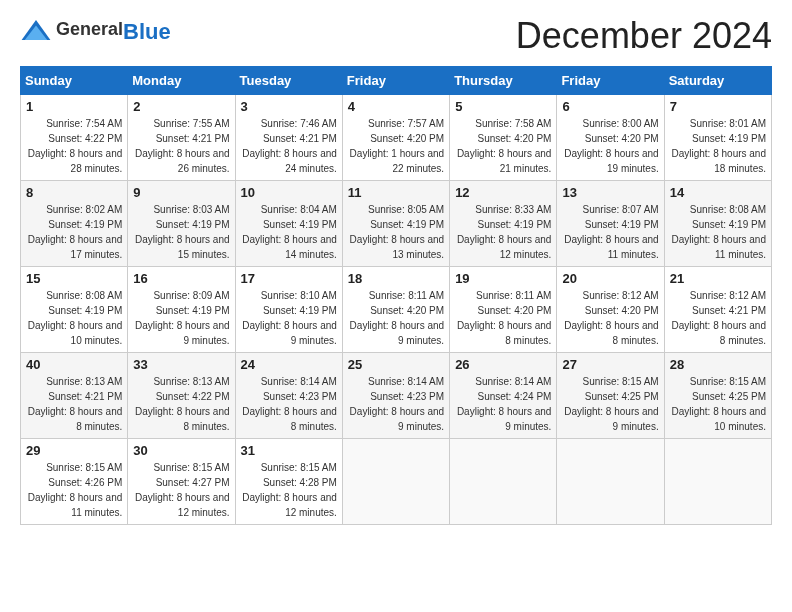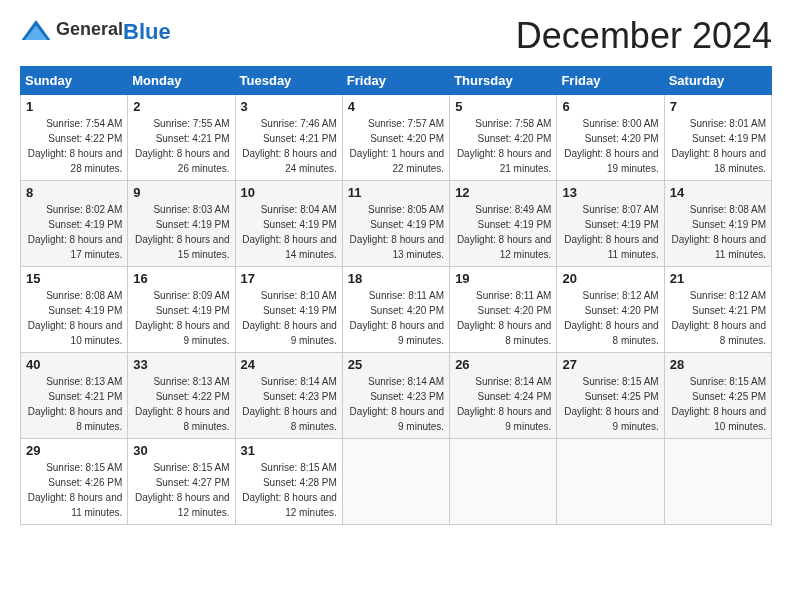--- a/index.html
+++ b/index.html
@@ -217,21 +217,21 @@
         <span class="day-num">11</span>
         <div class="day-info">
           <span>Sunrise: 8:05 AM</span><br>
           <span>Sunset: 4:19 PM</span><br>
           <span>Daylight: 8 hours and 13 minutes.</span>
         </div>
       </td>
         <td>
         <span class="day-num">12</span>
         <div class="day-info">
-          <span>Sunrise: 8:49 AM</span><br>
+          <span>Sunrise: 8:33 AM</span><br>
           <span>Sunset: 4:19 PM</span><br>
           <span>Daylight: 8 hours and 12 minutes.</span>
         </div>
       </td>
         <td>
         <span class="day-num">13</span>
         <div class="day-info">
           <span>Sunrise: 8:07 AM</span><br>
           <span>Sunset: 4:19 PM</span><br>
           <span>Daylight: 8 hours and 11 minutes.</span>

